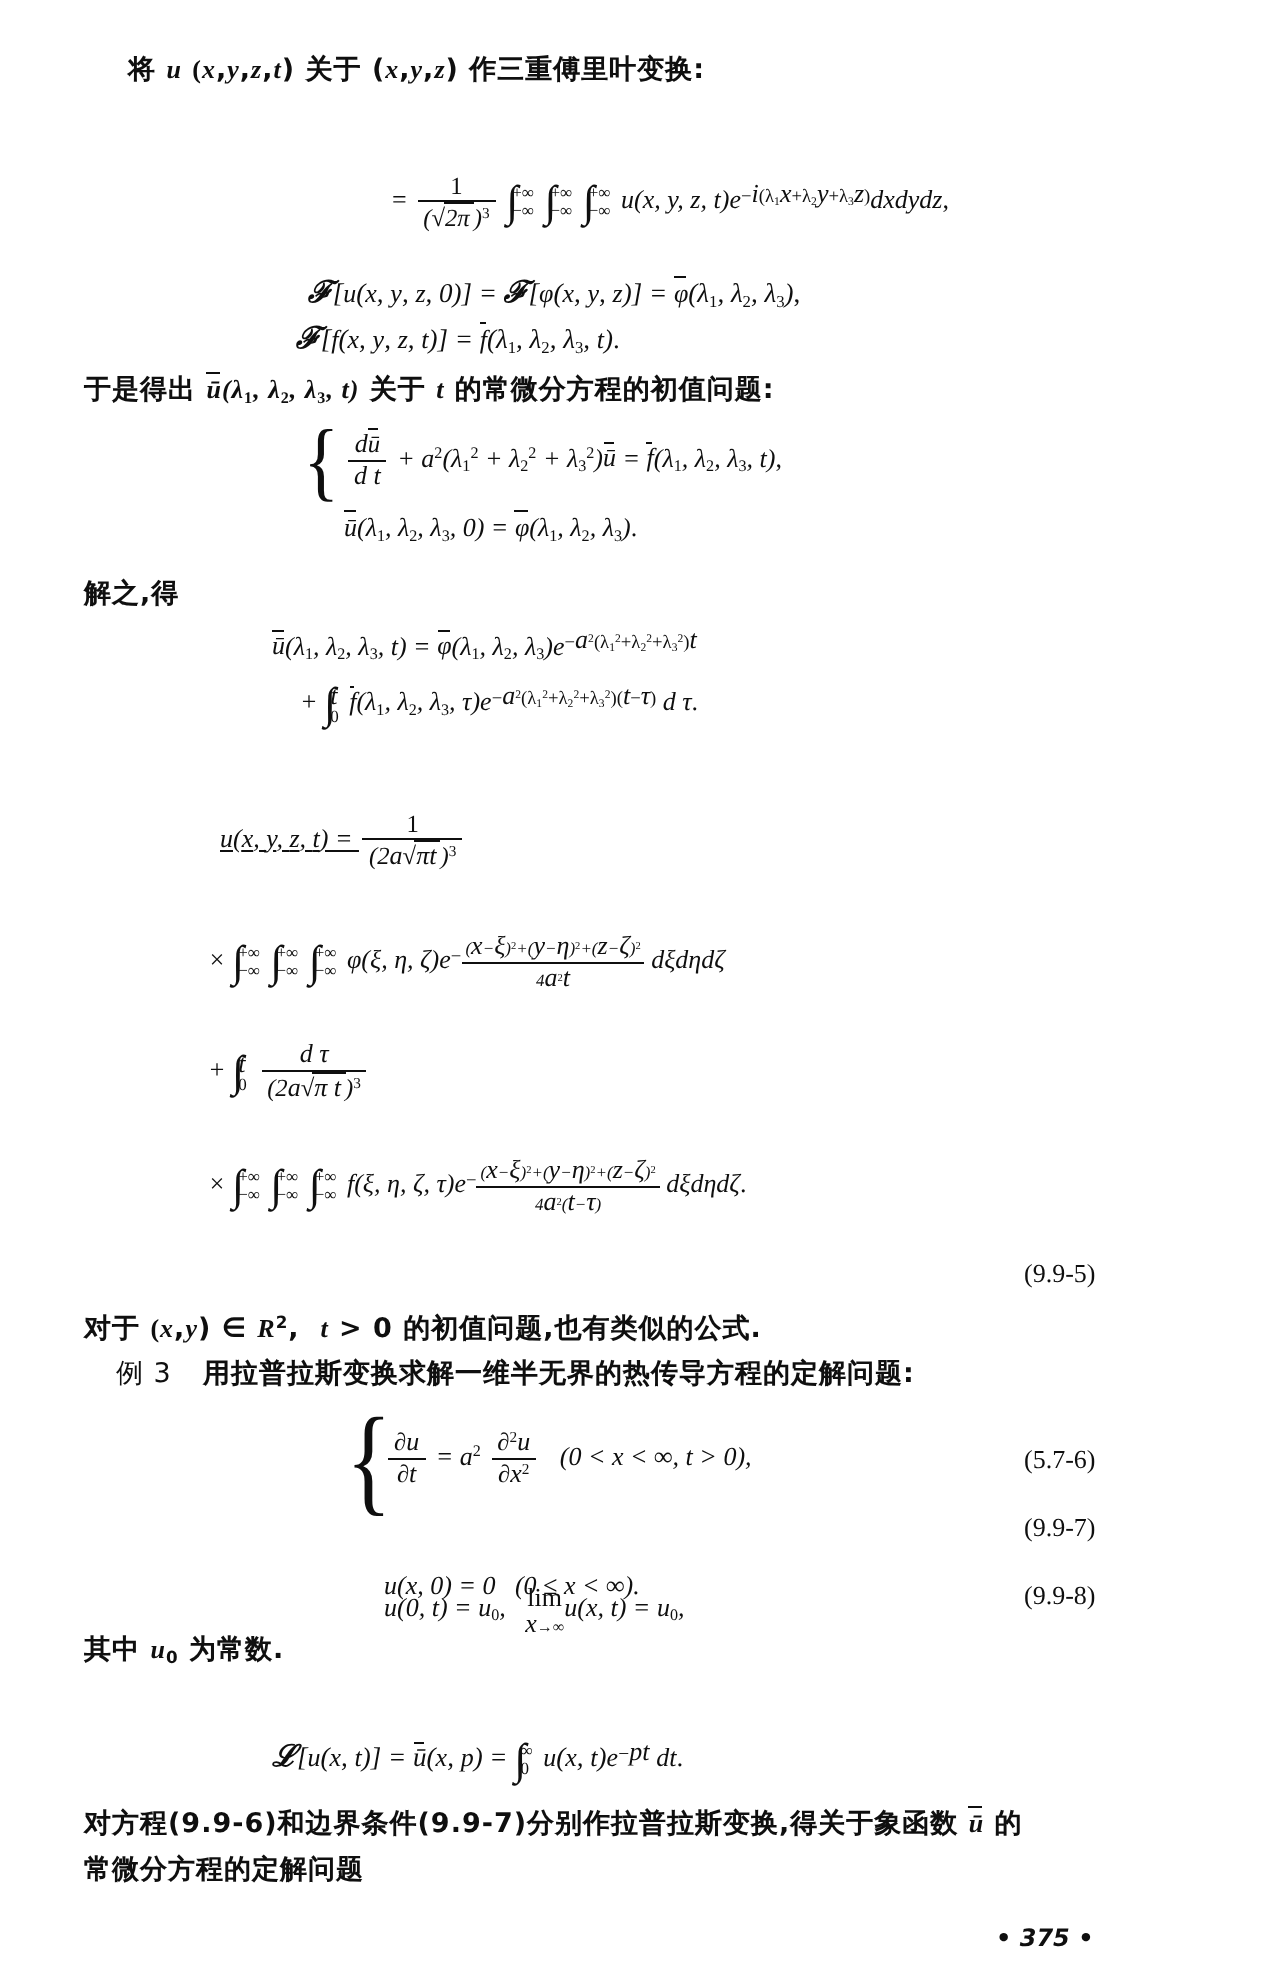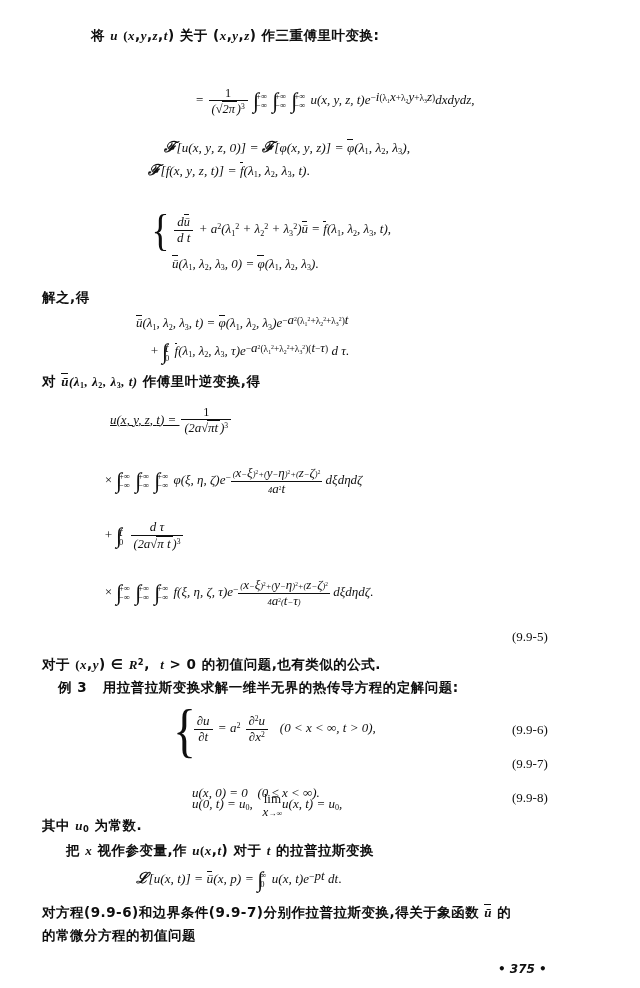--- a/index.html
+++ b/index.html
@@ -159,45 +159,48 @@
     font-size: 0.72em;
     vertical-align: 0.35em;
     font-style: normal;
   }
 </style>
 </head>
 <body>
 
 <div class="page">
 
-  <div class="line cn" style="left:91px; top:28px;">
+  <div class="line cn" style="left:64px; top:28px;">
     将&nbsp;<span class="mth">u</span>&nbsp;<span class="mth up">(</span><span class="mth">x</span><span class="up">,</span><span class="mth">y</span><span class="up">,</span><span class="mth">z</span><span class="up">,</span><span class="mth">t</span><span class="up">)</span>&nbsp;关于&nbsp;<span class="up">(</span><span class="mth">x</span><span class="up">,</span><span class="mth">y</span><span class="up">,</span><span class="mth">z</span><span class="up">)</span>&nbsp;作三重傅里叶变换:
   </div>
 
 
   <div class="line mth" style="left:196px; top:86px; font-size:13px;">
     <span class="up">=</span>
     <span class="frac">
       <span class="num up">1</span>
       <span class="den">(<span class="radical">√</span><span class="sqrt">2π</span>)<sup>3</sup></span>
     </span>
     <span class="bigint">∫</span><span class="intlim"><span class="t">+∞</span><span class="b">−∞</span></span>
     <span class="bigint">∫</span><span class="intlim"><span class="t">+∞</span><span class="b">−∞</span></span>
     <span class="bigint">∫</span><span class="intlim"><span class="t">+∞</span><span class="b">−∞</span></span>
     <span class="mth">u</span>(<span class="mth">x</span>, <span class="mth">y</span>, <span class="mth">z</span>, <span class="mth">t</span>)<span class="mth">e</span><span class="expwrap">−<span class="mth">i</span>(λ<sub>1</sub><span class="mth">x</span>+λ<sub>2</sub><span class="mth">y</span>+λ<sub>3</sub><span class="mth">z</span>)</span><span class="mth">dxdydz</span><span class="up">,</span>
   </div>
 
-  <div class="line mth" style="left:164px; top:139px; font-size:13.5px;">
+  <div class="line mth" style="left:154px; top:139px; font-size:13.5px;">
     <span class="scr">ℱ</span>[<span class="mth">u</span>(<span class="mth">x</span>, <span class="mth">y</span>, <span class="mth">z</span>, 0)] = <span class="scr">ℱ</span>[<span class="mth">φ</span>(<span class="mth">x</span>, <span class="mth">y</span>, <span class="mth">z</span>)] = <span class="ovr"><span class="mth">φ</span></span>(λ<sub>1</sub>, λ<sub>2</sub>, λ<sub>3</sub>)<span class="up">,</span>
   </div>
 
   <div class="line mth" style="left:148px; top:162px; font-size:13.5px;">
     <span class="scr">ℱ</span>[<span class="mth">f</span>(<span class="mth">x</span>, <span class="mth">y</span>, <span class="mth">z</span>, <span class="mth">t</span>)] = <span class="ovr"><span class="mth">f</span></span>(λ<sub>1</sub>, λ<sub>2</sub>, λ<sub>3</sub>, <span class="mth">t</span>)<span class="up">.</span>
   </div>
 
+  <div class="line cn" style="left:42px; top:188px;">
+    于是得出&nbsp;<span class="mth"><span class="ovr">ū</span>(λ<sub>1</sub>, λ<sub>2</sub>, λ<sub>3</sub>, t)</span>&nbsp;关于&nbsp;<span class="mth">t</span>&nbsp;的常微分方程的初值问题:
+  </div>
 
   <div class="brace" style="left:150px; top:209px;">{</div>
 
   <div class="line mth" style="left:172px; top:215px; font-size:13px;">
     <span class="frac">
       <span class="num"><span class="mth">d</span><span class="ovr">ū</span></span>
       <span class="den"><span class="mth">d t</span></span>
     </span>
     + <span class="mth">a</span><sup>2</sup>(λ<sub>1</sub><sup>2</sup> + λ<sub>2</sub><sup>2</sup> + λ<sub>3</sub><sup>2</sup>)<span class="ovr">ū</span> = <span class="ovr"><span class="mth">f</span></span>(λ<sub>1</sub>, λ<sub>2</sub>, λ<sub>3</sub>, <span class="mth">t</span>)<span class="up">,</span>
   </div>
@@ -210,23 +213,20 @@
 
   <div class="line mth" style="left:136px; top:313px; font-size:13px;">
     <span class="ovr">ū</span>(λ<sub>1</sub>, λ<sub>2</sub>, λ<sub>3</sub>, <span class="mth">t</span>) = <span class="ovr"><span class="mth">φ</span></span>(λ<sub>1</sub>, λ<sub>2</sub>, λ<sub>3</sub>)<span class="mth">e</span><span class="expwrap">−<span class="mth">a</span><sup>2</sup>(λ<sub>1</sub><sup>2</sup>+λ<sub>2</sub><sup>2</sup>+λ<sub>3</sub><sup>2</sup>)<span class="mth">t</span></span>
   </div>
 
   <div class="line mth" style="left:150px; top:340px; font-size:13px;">
     + <span class="bigint">∫</span><span class="intlim"><span class="t"><span class="mth">t</span></span><span class="b">0</span></span>
     <span class="ovr"><span class="mth">f</span></span>(λ<sub>1</sub>, λ<sub>2</sub>, λ<sub>3</sub>, <span class="mth">τ</span>)<span class="mth">e</span><span class="expwrap">−<span class="mth">a</span><sup>2</sup>(λ<sub>1</sub><sup>2</sup>+λ<sub>2</sub><sup>2</sup>+λ<sub>3</sub><sup>2</sup>)(<span class="mth">t</span>−<span class="mth">τ</span>)</span> <span class="mth">d τ</span><span class="up">.</span>
   </div>
 
-  <div class="line cn" style="left:42px; top:374px;">
-    对&nbsp;<span class="mth"><span class="ovr">ū</span>(λ<sub>1</sub>, λ<sub>2</sub>, λ<sub>3</sub>, t)</span>&nbsp;作傅里叶逆变换,得
-  </div>
 
   <div class="line mth" style="left:110px; top:405px; font-size:13px;text-decoration:underline;">
     <span class="mth">u</span>(<span class="mth">x</span>, <span class="mth">y</span>, <span class="mth">z</span>, <span class="mth">t</span>) =
     <span class="frac">
       <span class="num up">1</span>
       <span class="den">(2<span class="mth">a</span><span class="radical">√</span><span class="sqrt"><span class="mth">πt</span></span>)<sup>3</sup></span>
     </span>
   </div>
 
   <div class="line mth" style="left:104px; top:466px; font-size:13px;">
@@ -251,70 +251,67 @@
     <span class="mth">f</span>(<span class="mth">ξ</span>, <span class="mth">η</span>, <span class="mth">ζ</span>, <span class="mth">τ</span>)<span class="mth">e</span><span class="expwrap">−</span><span class="smallfrac"><span class="num">(<span class="mth">x</span>−<span class="mth">ξ</span>)<sup>2</sup>+(<span class="mth">y</span>−<span class="mth">η</span>)<sup>2</sup>+(<span class="mth">z</span>−<span class="mth">ζ</span>)<sup>2</sup></span><span class="den">4<span class="mth">a</span><sup>2</sup>(<span class="mth">t</span>−<span class="mth">τ</span>)</span></span> <span class="mth">dξdηdζ</span><span class="up">.</span>
   </div>
 
   <div class="tag" style="left:512px; top:629px;">(9.9-5)</div>
 
   <div class="line cn" style="left:42px; top:657px;">
     对于&nbsp;<span class="mth up">(</span><span class="mth">x</span><span class="up">,</span><span class="mth">y</span><span class="up">)</span> ∈ <span class="mth" style="font-weight:bold;">R</span><sup>2</sup><span class="up">,</span>&nbsp;&nbsp;<span class="mth">t</span> &gt; 0&nbsp;的初值问题,也有类似的公式.
   </div>
 
   <div class="line cn" style="left:58px; top:680px;">
-    <span style="font-weight:700;">例 3</span>&nbsp;&nbsp;&nbsp;用拉普拉斯变换求解一维半无界的热传导方程的定解问题:
+    <span style="font-weight:400;">例 3</span>&nbsp;&nbsp;&nbsp;用拉普拉斯变换求解一维半无界的热传导方程的定解问题:
   </div>
 
   <div class="brace3" style="left:170px; top:700px;">{</div>
 
   <div class="line mth" style="left:192px; top:714px; font-size:13px;">
     <span class="frac">
       <span class="num">∂<span class="mth">u</span></span>
       <span class="den">∂<span class="mth">t</span></span>
     </span>
     = <span class="mth">a</span><sup>2</sup>
     <span class="frac">
       <span class="num">∂<sup>2</sup><span class="mth">u</span></span>
       <span class="den">∂<span class="mth">x</span><sup>2</sup></span>
     </span>
     &nbsp;&nbsp;(0 &lt; <span class="mth">x</span> &lt; ∞, <span class="mth">t</span> &gt; 0),
   </div>
-  <div class="tag" style="left:512px; top:722px;">(9.9-6)</div>
+  <div class="tag" style="left:512px; top:722px;">(5.7-6)</div>
 
   <div class="line mth" style="left:192px; top:752px; font-size:13px;margin-top:40px;">
     <span class="mth">u</span>(0, <span class="mth">t</span>) = <span class="mth">u</span><sub>0</sub>,&nbsp;&nbsp;
     <span style="display:inline-block; text-align:center; vertical-align:middle;">
       <span class="up" style="display:block; line-height:1;font-family:Liberation Serif, serif;">lim</span>
       <span class="up" style="display:block; font-size:8px; line-height:1;"><span class="mth">x</span>→∞</span>
     </span><span class="mth">u</span>(<span class="mth">x</span>, <span class="mth">t</span>) = <span class="mth">u</span><sub>0</sub>,
   </div>
   <div class="tag" style="left:512px; top:756px;text-align:right;">(9.9-7)</div>
 
   <div class="line mth" style="left:192px; top:786px; font-size:13px;">
     <span class="mth">u</span>(<span class="mth">x</span>, 0) = 0&nbsp;&nbsp;&nbsp;(0 ≤ <span class="mth">x</span> &lt; ∞).
   </div>
   <div class="tag" style="left:512px; top:790px;">(9.9-8)</div>
 
   <div class="line cn" style="left:42px; top:818px;">
     其中&nbsp;<span class="mth">u</span><sub>0</sub>&nbsp;为常数.
   </div>
 
-  <div class="line cn" style="left:66px; top:843px;">
-    把&nbsp;<span class="mth">x</span>&nbsp;视作参变量,作&nbsp;<span class="mth">u</span><span class="mth up">(</span><span class="mth">x</span><span class="up">,</span><span class="mth">t</span><span class="up">)</span>&nbsp;对于&nbsp;<span class="mth">t</span>&nbsp;的拉普拉斯变换
-  </div>
 
   <div class="line mth" style="left:136px; top:868px; font-size:13.5px;">
     <span class="scr">ℒ</span>[<span class="mth">u</span>(<span class="mth">x</span>, <span class="mth">t</span>)] = <span class="ovr">ū</span>(<span class="mth">x</span>, <span class="mth">p</span>) =
     <span class="bigint">∫</span><span class="intlim"><span class="t">∞</span><span class="b">0</span></span>
     <span class="mth">u</span>(<span class="mth">x</span>, <span class="mth">t</span>)<span class="mth">e</span><span class="expwrap">−<span class="mth">pt</span></span> <span class="mth">dt</span><span class="up">.</span>
   </div>
 
   <div class="line cn" style="left:42px; top:905px;">
     对方程(9.9-6)和边界条件(9.9-7)分别作拉普拉斯变换,得关于象函数&nbsp;<span class="mth"><span class="ovr">ū</span></span>&nbsp;的
   </div>
 
   <div class="line cn" style="left:42px; top:928px;">
-    的常微分方程的初值问题
+    常微分方程的定解问题
   </div>
 
   <div class="pgnum" style="left:498px; top:962px;font-style:italic;">• 375 •</div>
 
 </div>
 
 </body></html>

